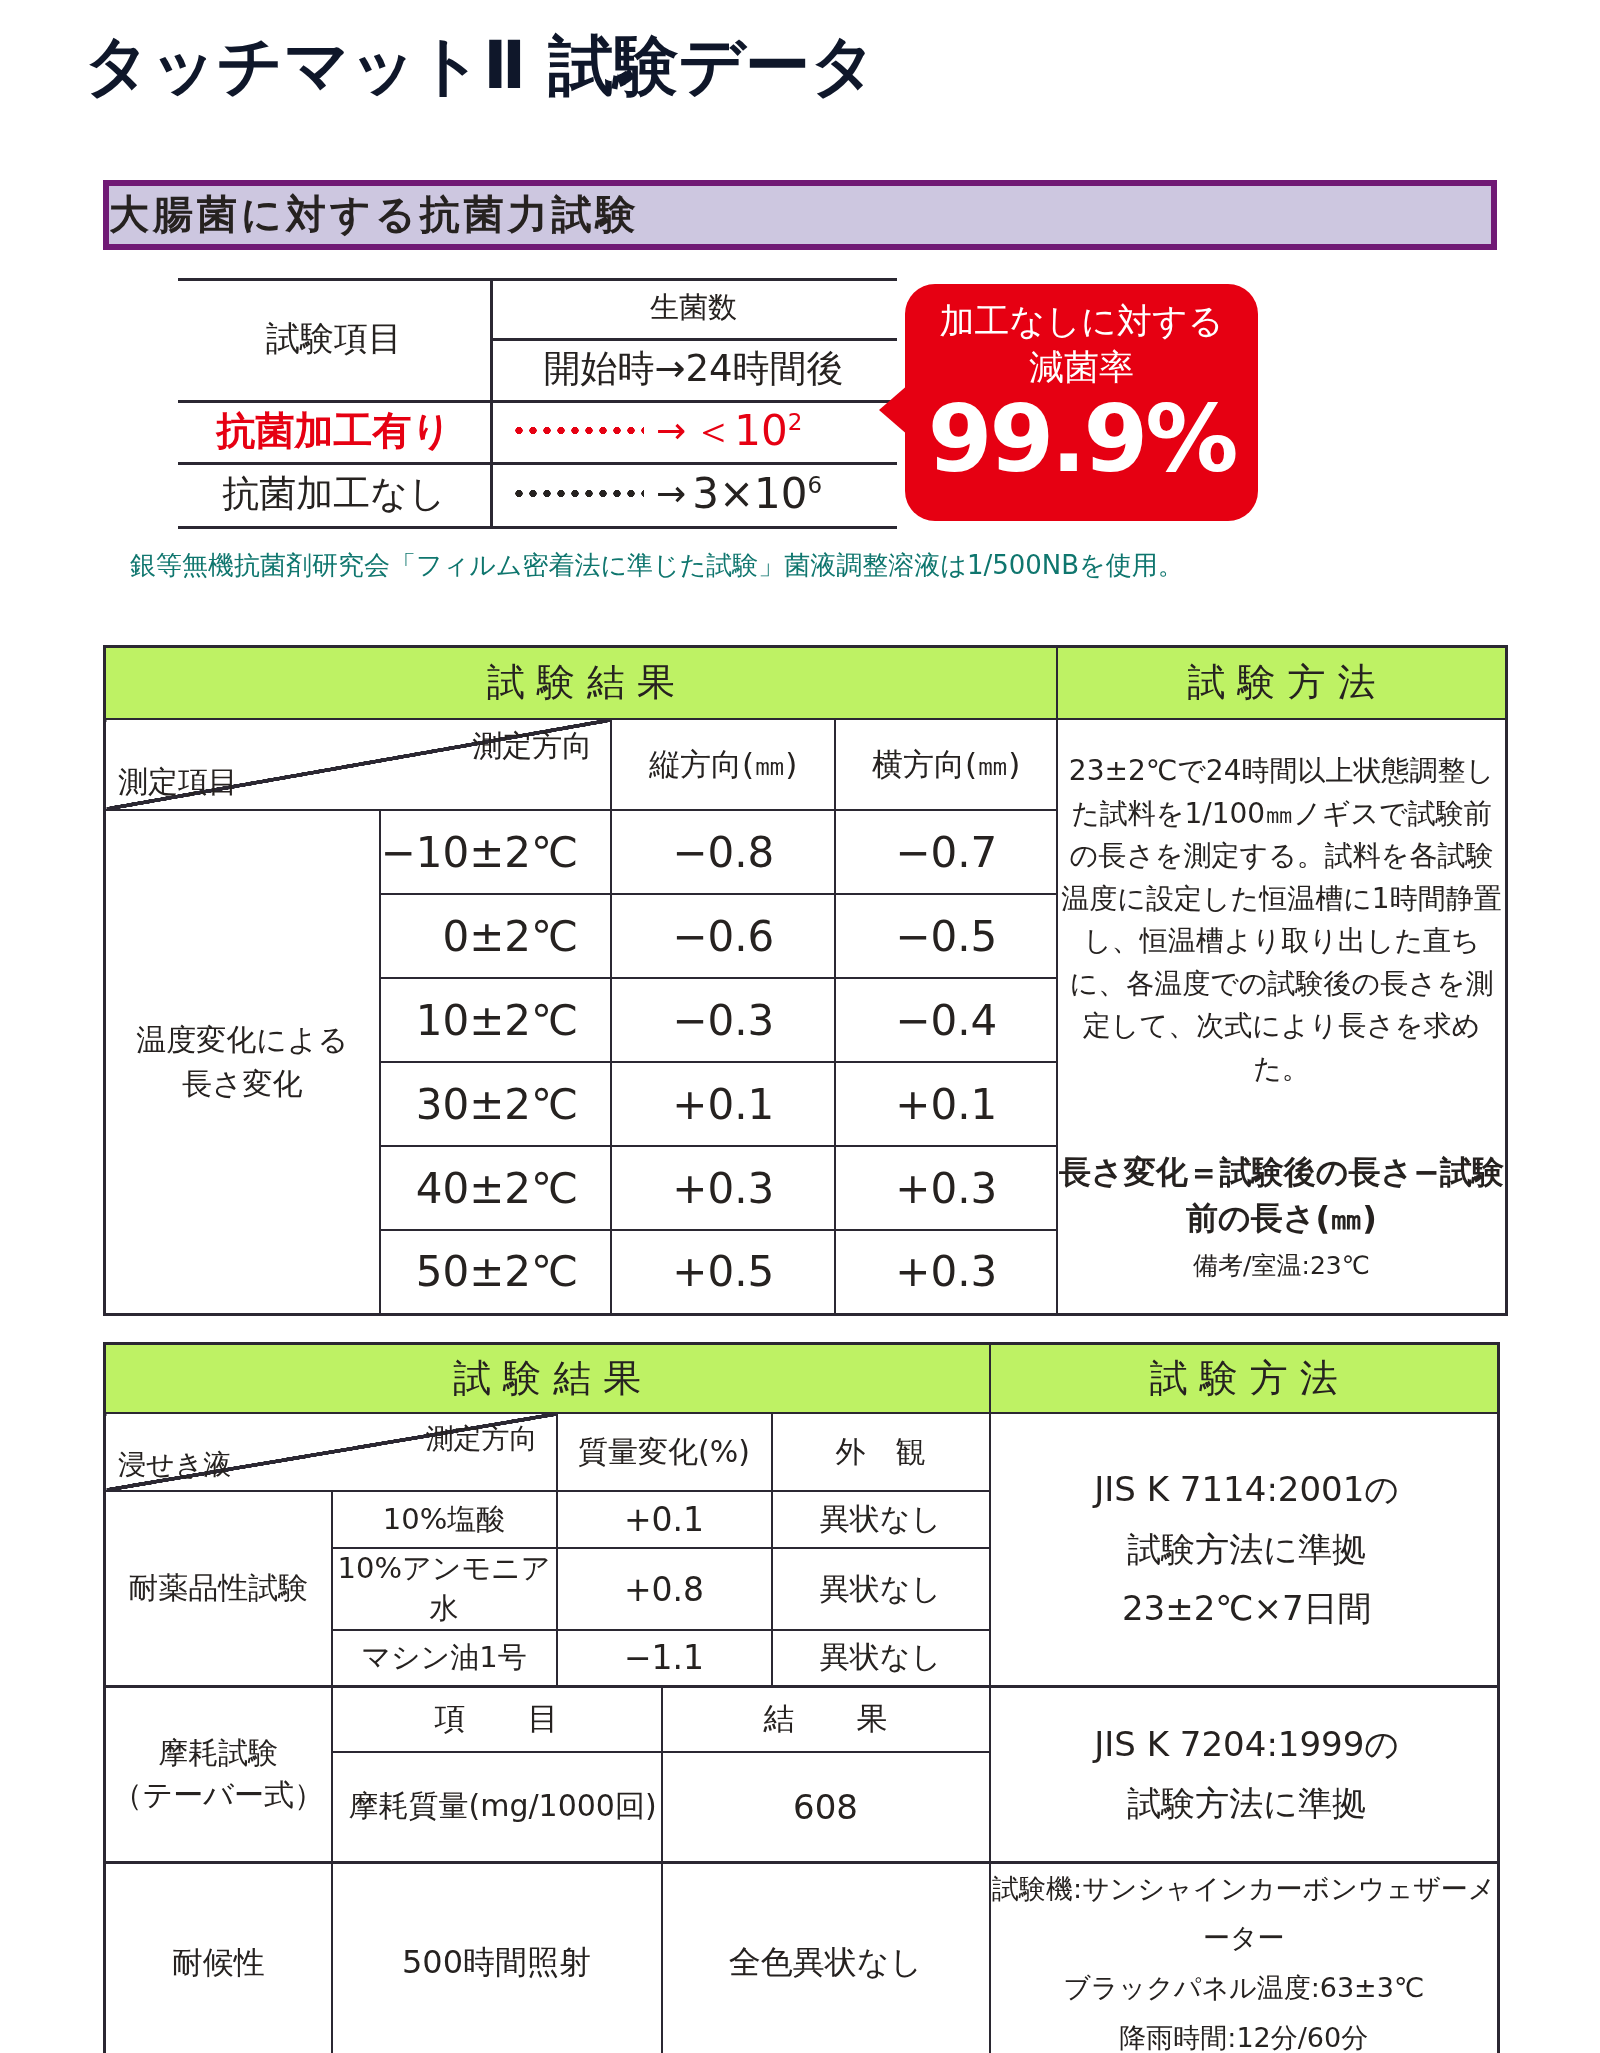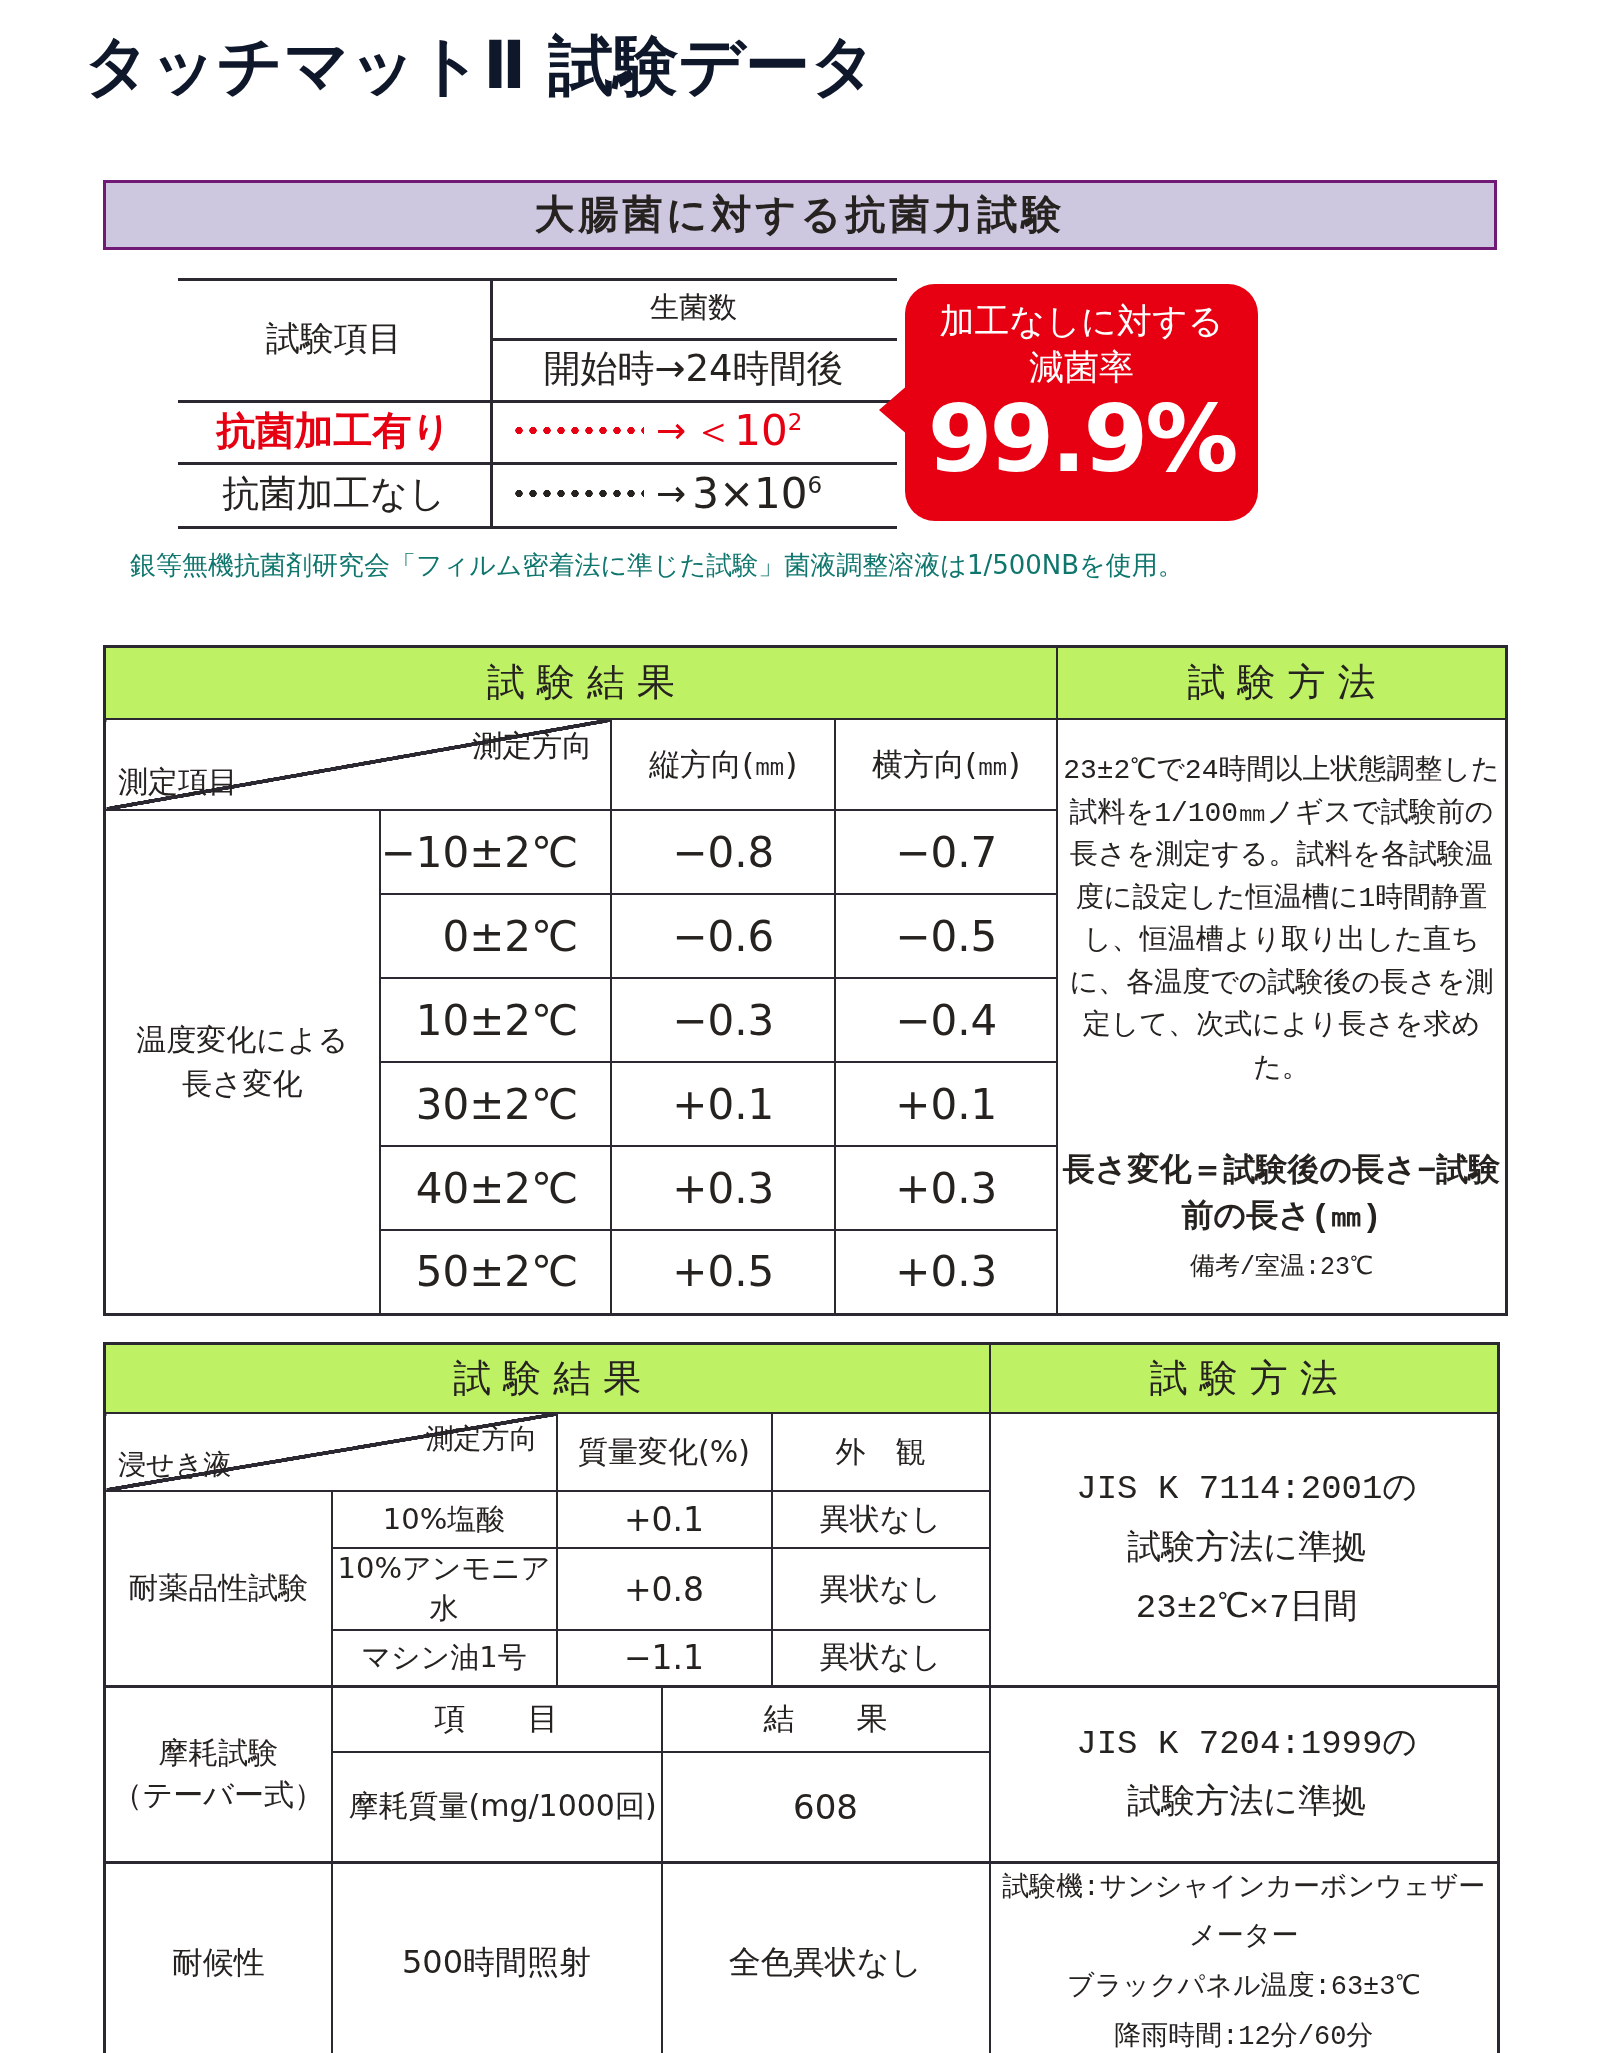--- a/index.html
+++ b/index.html
@@ -4,21 +4,21 @@
 <style>
   html,body{margin:0;padding:0;background:#ffffff;}
   .page{position:relative;width:1600px;height:2053px;background:#ffffff;overflow:hidden;
         font-family:"DejaVu Sans","Liberation Sans",sans-serif;color:#262220;}
 
   
   h1.title{margin:30px 0 0 84px;font-size:65px;font-weight:bold;letter-spacing:0;color:#0f172a;line-height:1.1;}
 
   
   .banner{box-sizing:border-box;margin:78px 0 0 103px;width:1394px;height:70px;
-          background:#cdc7e0;border:3px solid #701a75;display:flex;align-items:center;justify-content:center;}
+          background:#cdc7e0;border:6px solid #701a75;display:flex;align-items:center;justify-content:flex-start;}
   .banner span{font-size:40px;font-weight:bold;letter-spacing:4px;}
 
   
   .ab-wrap{position:relative;margin-top:28px;height:252px;}
   .l-h{position:absolute;height:3px;background:#2b2832;}
   .l-v{position:absolute;width:3px;background:#2b2832;}
   .ab-cell{position:absolute;display:flex;align-items:center;justify-content:center;}
   .c-item{left:178px;top:0;width:312px;height:122px;font-size:34px;}
   .c-count{left:490px;top:0;width:407px;height:60px;font-size:29px;}
   .c-time{left:490px;top:60px;width:407px;height:62px;font-size:37px;}
@@ -47,21 +47,21 @@
 
   
   table.t{border-collapse:collapse;table-layout:fixed;margin-left:103px;border:3px solid #2b2832;}
   table.t td{border:2px solid #2b2832;text-align:center;vertical-align:middle;padding:0;}
   tr.hrow td{background:#bef264;font-weight:normal;font-size:38px;letter-spacing:12px;text-indent:12px;}
   td.diag{position:relative;
           background:linear-gradient(to bottom right,transparent calc(50% - 2px),
                      #2b2832 calc(50% - 2px),#2b2832 calc(50% + 2px),transparent calc(50% + 2px));}
   td.diag .d-top{position:absolute;top:6px;right:18px;}
   td.diag .d-bot{position:absolute;bottom:6px;left:12px;}
-  td.method{text-align:left;vertical-align:top;padding:16px 20px;font-family:Liberation Mono, monospace;}
+  td.method{text-align:left;vertical-align:top;padding:16px 20px;}
   .pre{white-space:pre-line;}
 
   
   .t2{margin-top:62px;}
   .t2 td.diag .d-top,.t2 td.diag .d-bot{font-size:30px;}
   .t2 .colhead{font-size:31px;}
   .t2 .grouplabel{font-size:30px;line-height:1.45;}
   .t2 .temp{text-align:right;padding-right:32px;font-size:42px;}
   .t2 .val{font-size:42px;}
   .t2 .m-text{font-size:28px;line-height:1.52;}

